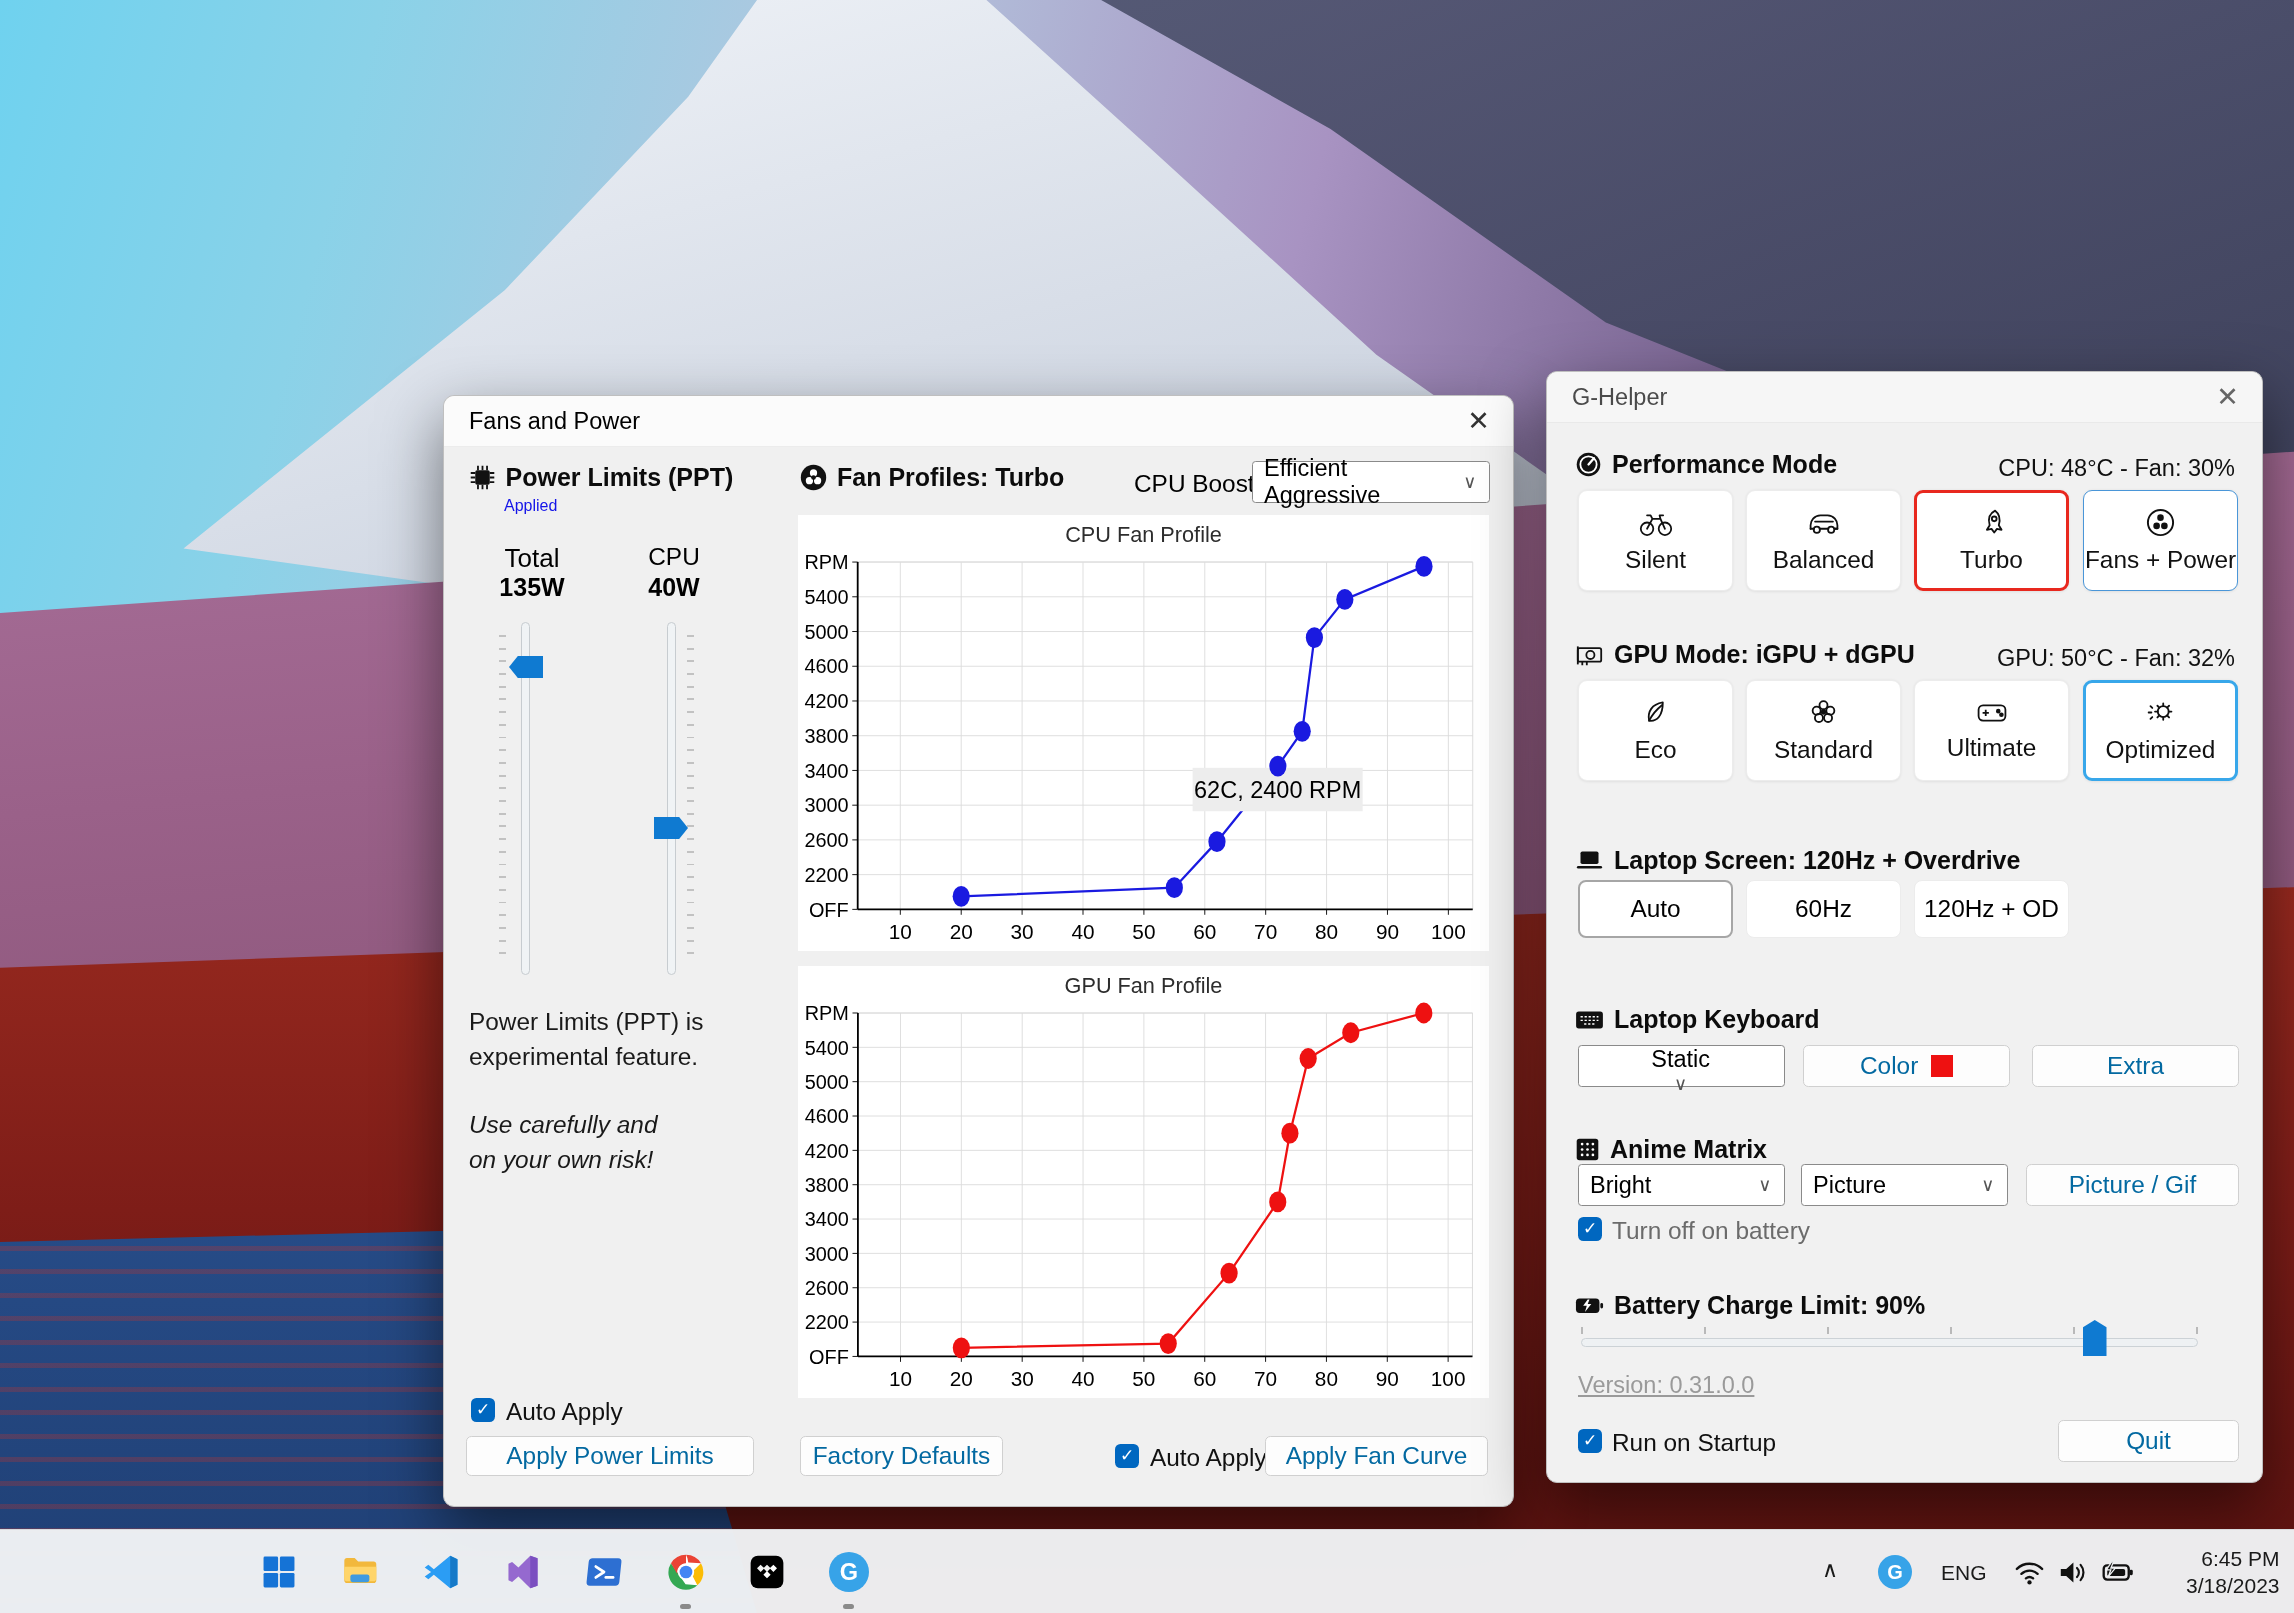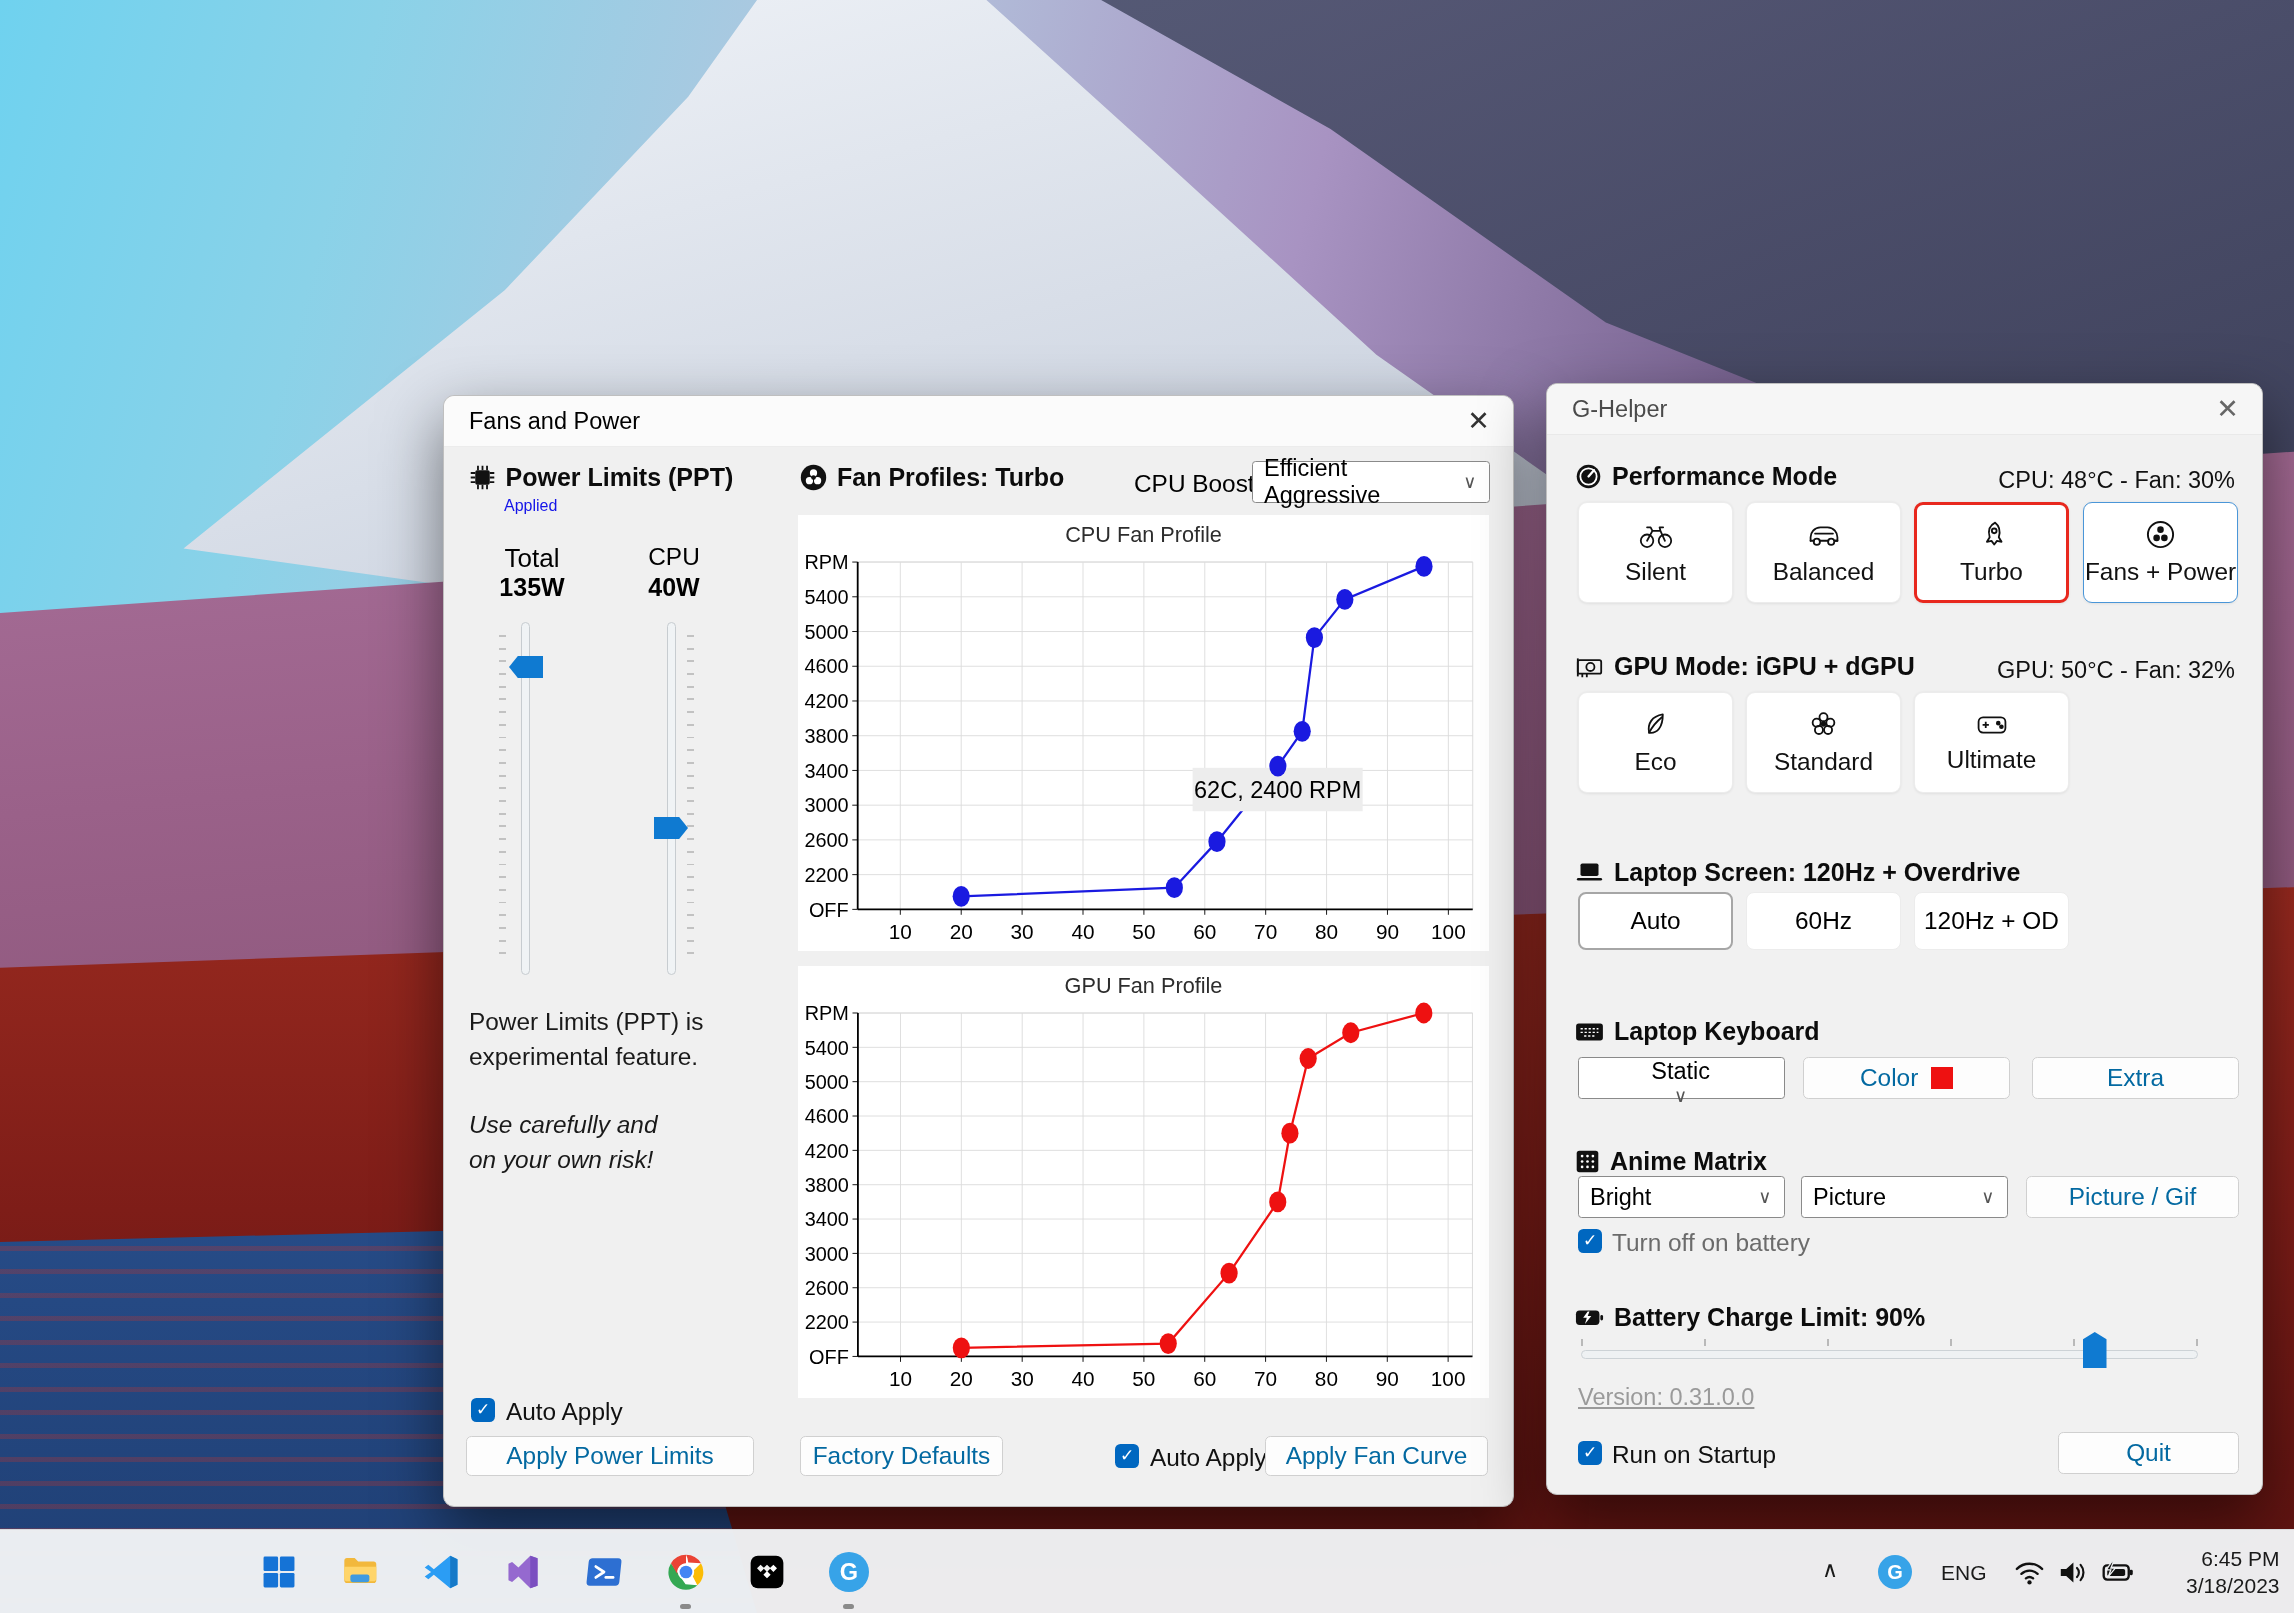--- a/index.html
+++ b/index.html
@@ -293,21 +293,21 @@
           <ellipse cx="692.1386138613861" cy="52" rx="9.5" ry="11.5" fill="#ee1111"></ellipse>
         </svg>
     </div>
 
     <div class="btn" style="left:356px; top:1040px; width:203px; height:40px;">Factory Defaults</div>
     <div class="cb" style="left:671px; top:1048px;">✓</div>
     <div class="cb-label" style="left:706px; top:1048px;">Auto Apply</div>
     <div class="btn" style="left:821px; top:1040px; width:223px; height:40px;">Apply Fan Curve</div>
   </div>
 
-  <div class="win" id="gh-win" style="left:1546px; top:383px; width:717px; height:1112px; background:#f1f1f1;padding-left:28px;">
+  <div class="win" id="gh-win" style="left:1546px; top:371px; width:717px; height:1112px; background:#f1f1f1;padding-left:28px;">
     <div class="titlebar" style="background:#f6f6f6; border-bottom:0.9px solid #e9e9e9;">
       <span class="t" style="color:#4a4a4a;">G-Helper</span>
       <span class="closex" style="color:#666;">✕</span>
     </div>
 
     <div class="hdr" style="left:27px; top:78px;">
       <svg width="29" height="29" viewBox="0 0 32 32">
           <circle cx="16" cy="16" r="13" fill="#111"></circle>
           <circle cx="16" cy="16" r="9" fill="none" stroke="#fff" stroke-width="2"></circle>
           <path d="M16 16L22 9" stroke="#fff" stroke-width="2.5" stroke-linecap="round"></path>
@@ -395,20 +395,30 @@
     <div class="card" style="left:367px; top:308px;">
       <svg width="34" height="27" viewBox="0 0 38 30">
           <g fill="none" stroke="#111" stroke-width="2" stroke-linejoin="round">
             <rect x="4" y="7" width="30" height="17" rx="5"></rect>
             <path d="M12 12v7M8.5 15.5h7"></path>
             <circle cx="26" cy="13.5" r="1.6" fill="#111"></circle>
             <circle cx="29.5" cy="17.5" r="1.6" fill="#111"></circle>
           </g>
         </svg>
       <span class="lbl">Ultimate</span>
+    </div>
+    <div class="card sel-blue" style="left:536px; top:308px;">
+      <svg width="31" height="31" viewBox="0 0 34 34">
+          <g fill="none" stroke="#111" stroke-width="2" stroke-linecap="round">
+            <circle cx="20" cy="16" r="6"></circle>
+            <path d="M20 7v3M20 22v3M29 16h-3M14 16h-3M26.4 9.6l-2.1 2.1M15.7 20.3l-2.1 2.1M26.4 22.4l-2.1-2.1M15.7 11.7l-2.1-2.1"></path>
+            <path d="M6 10l2 2M4 17h3M6 24l2-2"></path>
+          </g>
+        </svg>
+      <span class="lbl">Optimized</span>
     </div>
 
     <div class="hdr" style="left:27px; top:474px;">
       <svg width="31" height="27" viewBox="0 0 34 30">
           <g fill="#111">
             <rect x="7" y="5" width="20" height="14" rx="2"></rect>
             <rect x="3" y="21" width="28" height="3" rx="1.5"></rect>
           </g>
         </svg>
       <span>Laptop Screen: 120Hz + Overdrive</span>

